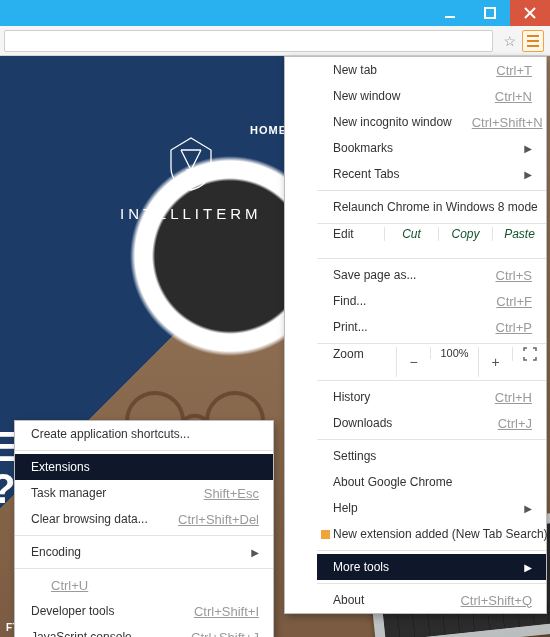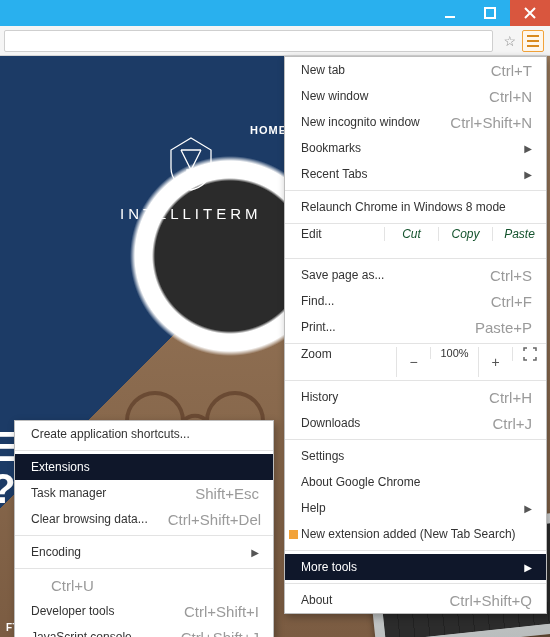--- a/index.html
+++ b/index.html
@@ -36,37 +36,37 @@
   .laptop { position:absolute; right:-20px; bottom:-5px; width:200px; height:120px; background:linear-gradient(#d7d9d9,#b9bdbd); border-radius:8px; transform:rotate(-6deg); box-shadow:0 3px 6px rgba(0,0,0,.4);}
   .laptop::after { content:""; position:absolute; inset:10px; background:
      repeating-linear-gradient(90deg,#2c2c2c 0 14px, #222 14px 15px),
      repeating-linear-gradient(#2c2c2c 0 14px, #222 14px 15px);
      border-radius:4px;}
 
   
   .menu { position:absolute; background:#fff; border:1px solid #bdbdbd; box-shadow:2px 3px 8px rgba(0,0,0,.3); font-size:12px; color:#333; }
   .menu .row { display:flex; align-items:center; height:26px; padding:0 14px 0 16px; white-space:nowrap; position:relative;}
   .menu .row .lbl { flex:1; }
-  .menu .row .sc { color:#9a9a9a; font-size:15px; margin-left:20px; }
+  .menu .row .sc { color:#9a9a9a; font-size:13px; margin-left:20px;text-decoration:underline; }
   .menu .row .arrow { color:#555; font-size:10px; margin-left:20px; }
   .menu .sep { height:1px; background:#e3e3e3; margin:3px 0; }
   .menu .row.sel { background:#0f172a; color:#fff; }
   .menu .row.sel .sc, .menu .row.sel .arrow { color:#fff; }
   .menu .row.notif::before { content:""; position:absolute; left:4px; width:9px; height:9px; background:#f2a33a; }
   .menu .edit-row { display:flex; height:28px; align-items:flex-start; }
   .menu .edit-row .edlbl { flex:1; padding-left:16px; display:flex; align-items:center;}
   .menu .edit-row .ebtn { width:54px; border-left:1px solid #e3e3e3; display:flex; justify-content:center; align-items:center; color:#14532d;font-style:italic;}
   .menu .zoom-row { display:flex; height:30px; align-items:flex-start; }
   .menu .zoom-row .zlbl { flex:1; padding-left:16px; }
   .menu .zoom-row .zbtn { width:34px; height:100%; border-left:1px solid #e3e3e3; display:flex; justify-content:center; align-items:center; color:#555; font-size:14px;}
   .menu .zoom-row .zval { width:48px; border-left:1px solid #e3e3e3; display:flex; justify-content:center; align-items:center; font-size:11px;}
   .menu .zoom-row .fs { width:34px; border-left:1px solid #e3e3e3; display:flex; justify-content:center; align-items:center;}
   .menu .zoom-row .fs svg { width:14px; height:14px; stroke:#666; stroke-width:1.5; fill:none;}
 
-  .mainmenu { top:56px; right:3px; width:263px; }
+  .mainmenu { top:56px; right:3px; width:263px;padding-left:32px; }
   .submenu { top:420px; left:14px; width:260px; }
 </style>
 </head>
 <body>
 
 <div class="titlebar">
   <div class="btn">
       <svg viewBox="0 0 12 12">
         <path d="M1 10h10"></path>
       </svg>
@@ -152,21 +152,21 @@
   <div class="row">
       <span class="lbl">Save page as...</span>
       <span class="sc">Ctrl+S</span>
     </div>
   <div class="row">
       <span class="lbl">Find...</span>
       <span class="sc">Ctrl+F</span>
     </div>
   <div class="row">
       <span class="lbl">Print...</span>
-      <span class="sc">Paste+P</span>
+      <span class="sc">Ctrl+P</span>
     </div>
   <div class="sep"></div>
   <div class="zoom-row">
     <div class="zlbl">Zoom</div>
     <div class="zbtn">−</div>
     <div class="zval">100%</div>
     <div class="zbtn">+</div>
     <div class="fs">
         <svg viewBox="0 0 14 14">
           <path d="M1 4V1h3M13 4V1h-3M1 10v3h3M13 10v3h-3"></path>

